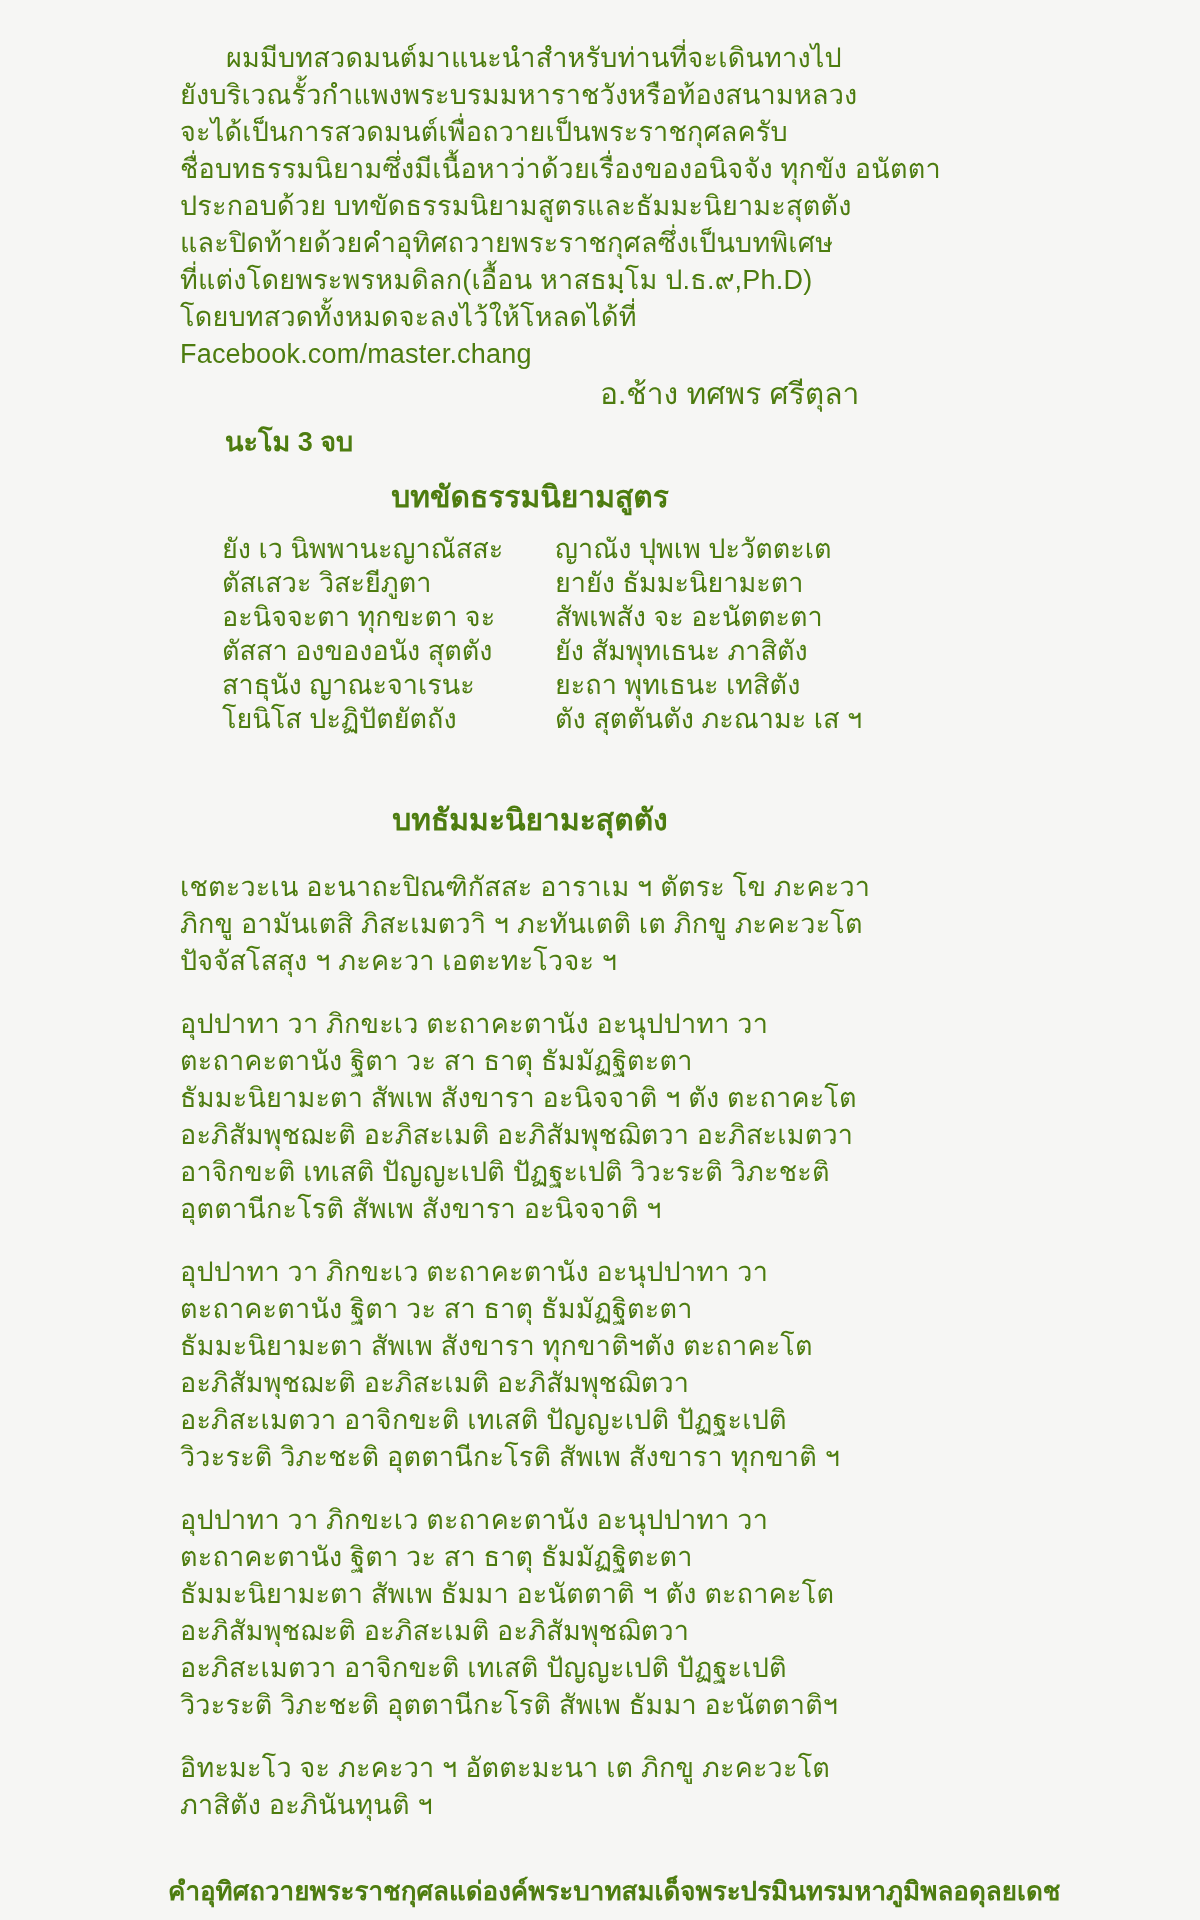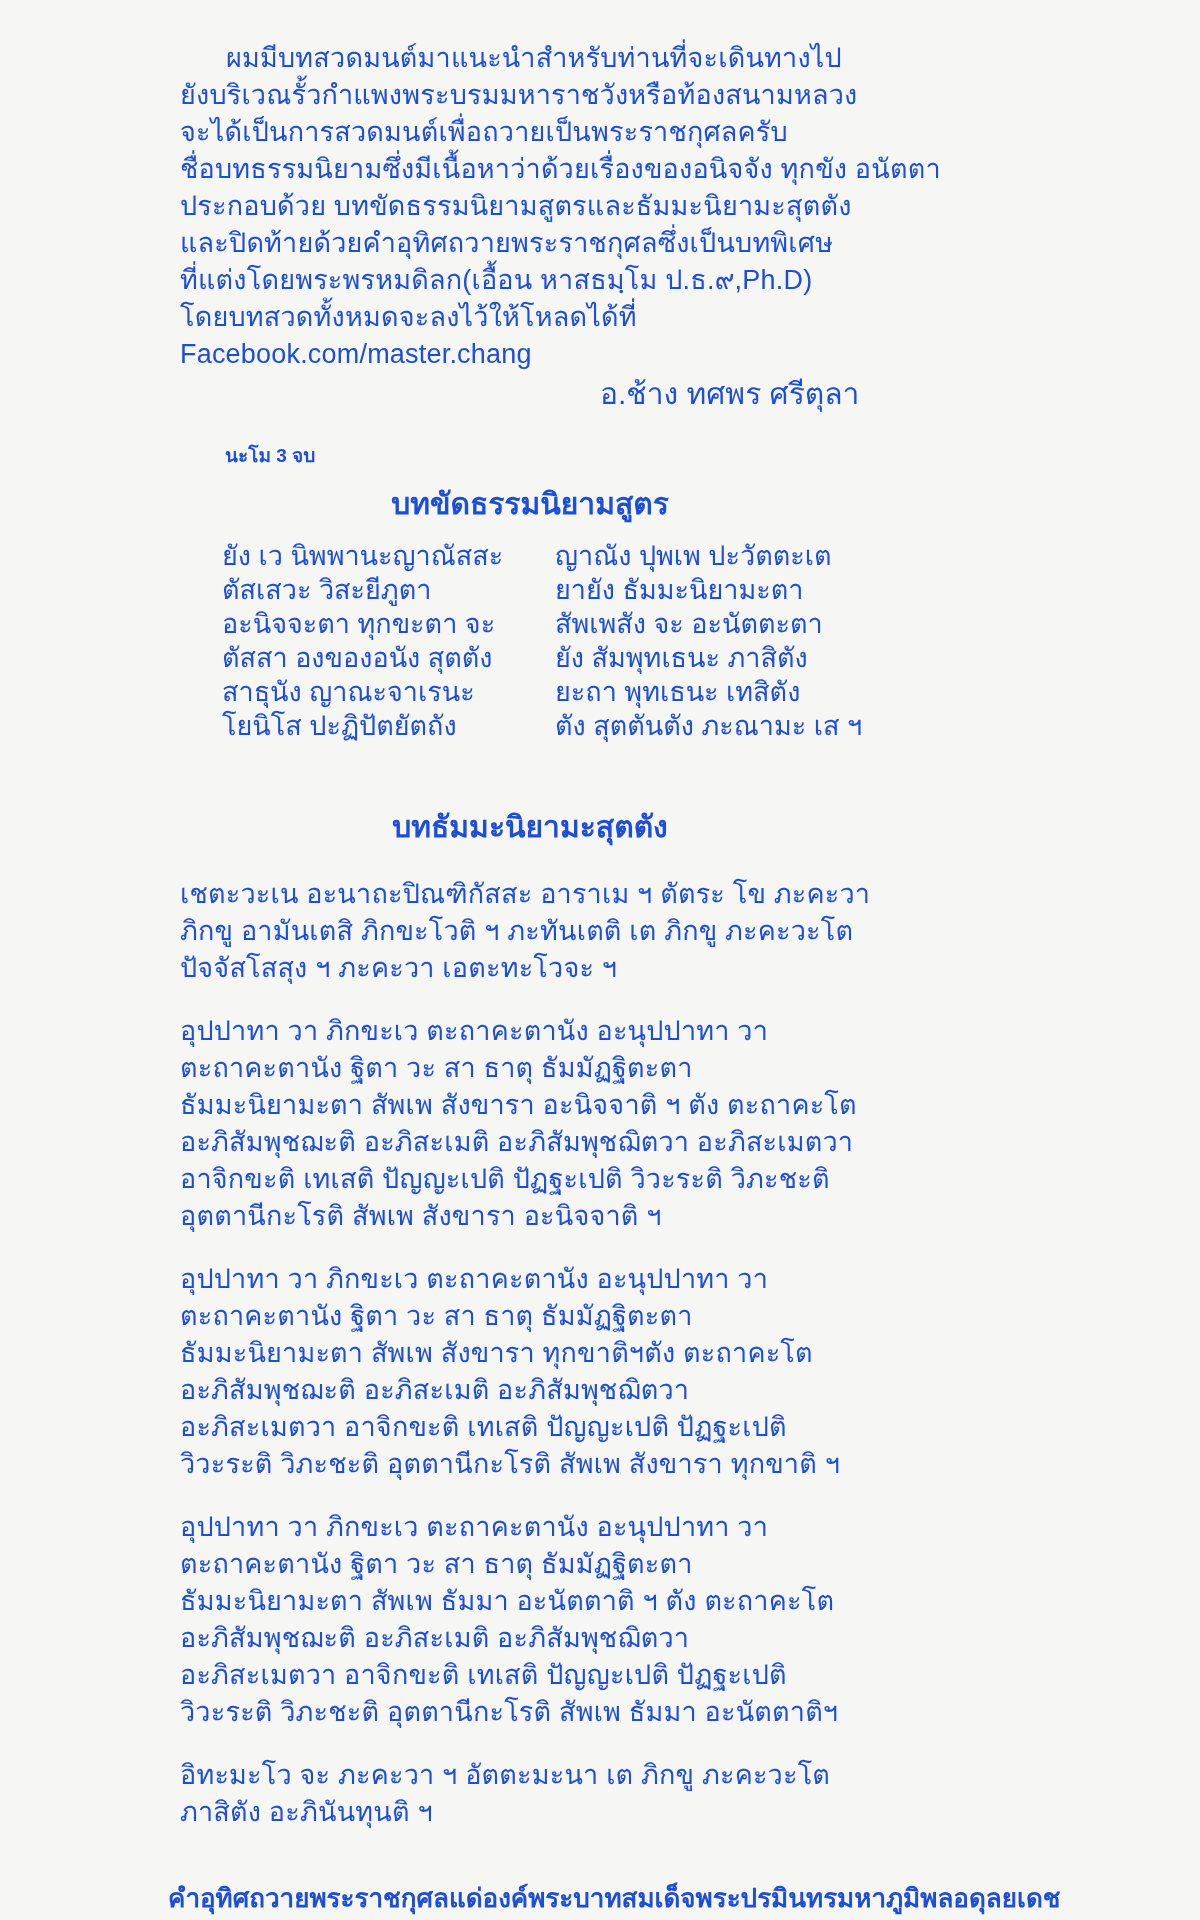--- a/index.html
+++ b/index.html
@@ -7,43 +7,43 @@
     padding: 0;
     background: #e9e9e7;
     font-family: "Liberation Sans", "DejaVu Sans", sans-serif;
   }
   .page {
     position: relative;
     width: 1200px;
     height: 1920px;
     margin: 0 auto;
     background: #f6f6f4;
-    color: #1d4ed8;
+    color: #4d7c0f;
     overflow: hidden;
     box-sizing: border-box;
     padding: 40px 40px 0 180px;
   }
   .line {
     font-size: 27px;
     line-height: 37px;
     white-space: nowrap;
     letter-spacing: 0.2px;
   }
   .indent { text-indent: 46px; }
   .signature {
     font-size: 30px;
     line-height: 37px;
     margin-left: 420px;
     margin-top: 2px;
     white-space: nowrap;
   }
   .namo {
-    font-size: 19px;
+    font-size: 27px;
     font-weight: 700;
-    margin-top: 28px;
+    margin-top: 8px;
     margin-left: 45px;
     white-space: nowrap;
   }
   .section-title {
     width: 700px;
     text-align: center;
     font-size: 30px;
     font-weight: 700;
     margin: 10px 0 12px 0;
     white-space: nowrap;
@@ -119,21 +119,21 @@
     <div class="vrow">
       <span>โยนิโส ปะฏิปัตยัตถัง</span>
       <span>ตัง สุตตันตัง ภะณามะ เส ฯ</span>
     </div>
   </div>
 
   <div class="section-title section2-title">บทธัมมะนิยามะสุตตัง</div>
 
   <div class="para">
     <div class="line">เชตะวะเน อะนาถะปิณฑิกัสสะ อาราเม ฯ ตัตระ โข ภะคะวา</div>
-    <div class="line">ภิกขู อามันเตสิ ภิกขะโวติ ฯ ภะทันเตติ เต ภิกขู ภะคะวะโต</div>
+    <div class="line">ภิกขู อามันเตสิ ภิสะเมตวาิ ฯ ภะทันเตติ เต ภิกขู ภะคะวะโต</div>
     <div class="line">ปัจจัสโสสุง ฯ ภะคะวา เอตะทะโวจะ ฯ</div>
   </div>
 
   <div class="para">
     <div class="line">อุปปาทา วา ภิกขะเว ตะถาคะตานัง อะนุปปาทา วา</div>
     <div class="line">ตะถาคะตานัง ฐิตา วะ สา ธาตุ ธัมมัฏฐิตะตา</div>
     <div class="line">ธัมมะนิยามะตา สัพเพ สังขารา อะนิจจาติ ฯ ตัง ตะถาคะโต</div>
     <div class="line">อะภิสัมพุชฌะติ อะภิสะเมติ อะภิสัมพุชฌิตวา อะภิสะเมตวา</div>
     <div class="line">อาจิกขะติ เทเสติ ปัญญะเปติ ปัฏฐะเปติ วิวะระติ วิภะชะติ</div>
     <div class="line">อุตตานีกะโรติ สัพเพ สังขารา อะนิจจาติ ฯ</div>

